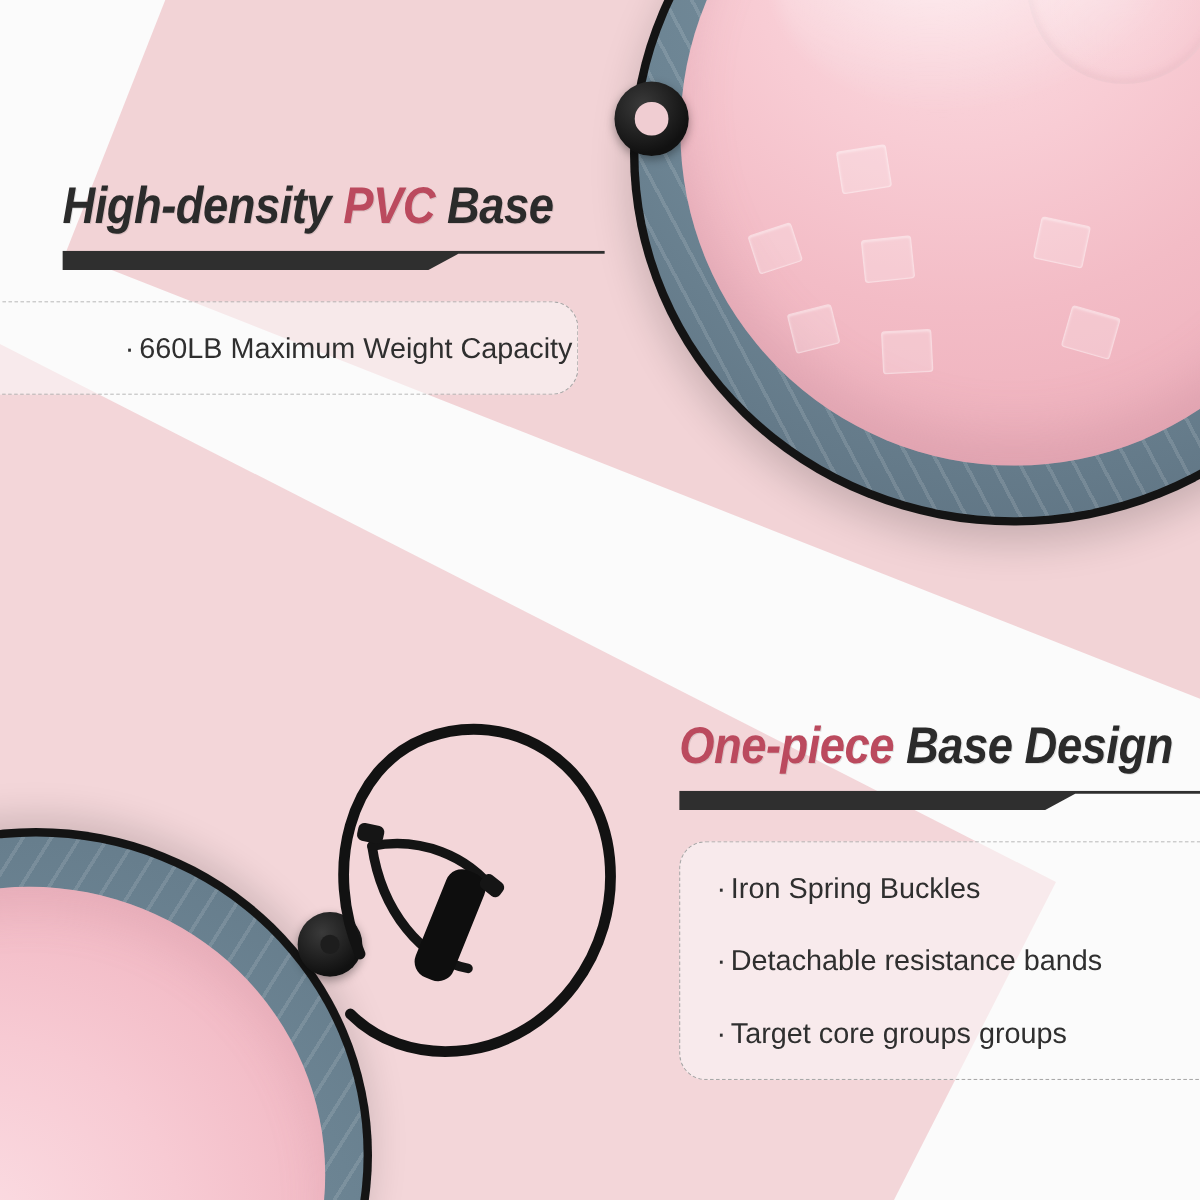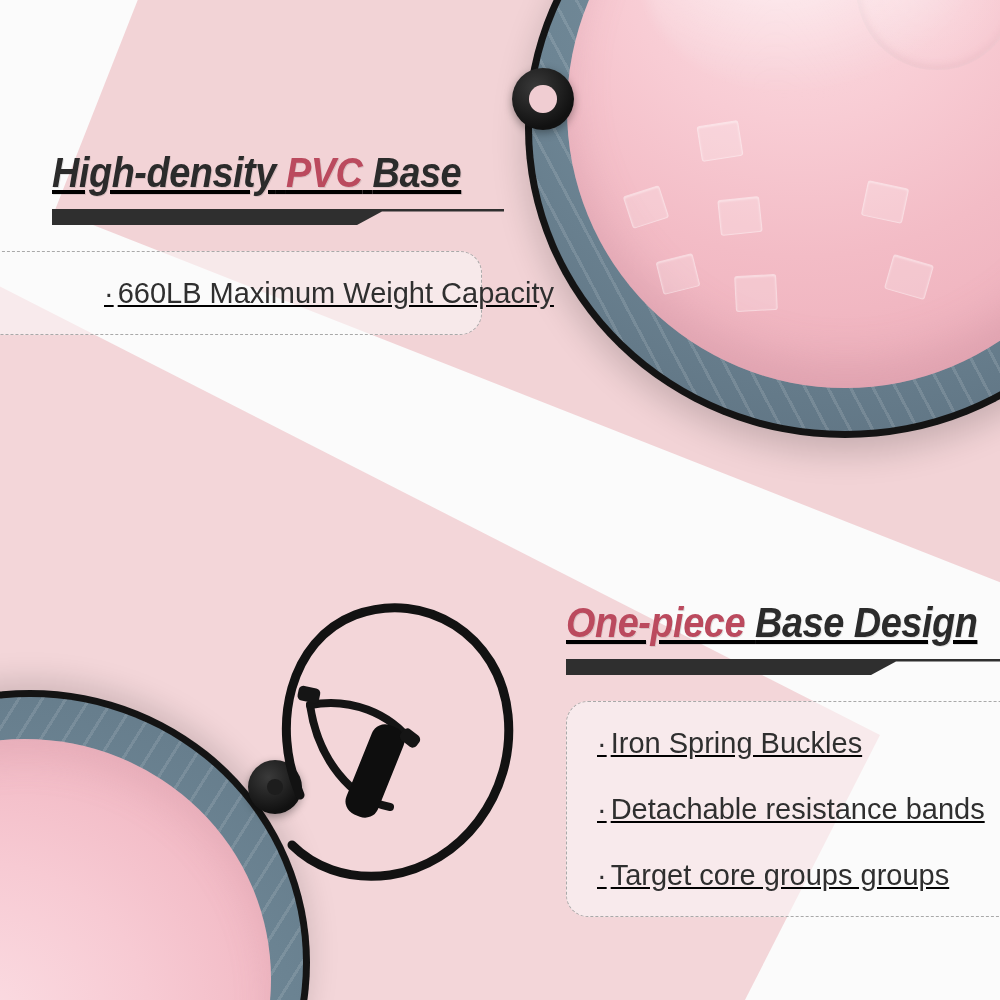--- a/index.html
+++ b/index.html
@@ -150,21 +150,21 @@
     overflow:hidden;
   }
   .diamonds { position:absolute; left:4%; top:8%; width:58%; height:60%; }
   .buckle-bl { left:248px; top:760px; width:54px; height:54px; }
   .buckle-bl::after { background:#1d1d1d; width:30%; height:30%; left:35%; top:35%; }
 
   
   .band-svg { position:absolute; left:240px; top:545px; width:320px; height:360px; }
 
   
-  .feature { position:absolute;text-decoration:underline; }
+  .feature { position:absolute; }
 
   .headline {
     font-family:"Liberation Sans", sans-serif;
     font-weight:700;
     font-style:italic;
     font-size:43px;
     letter-spacing:-0.5px;
     color:#2b2b2b;
     white-space:nowrap;
     transform:scaleX(.88);
@@ -177,21 +177,21 @@
   .divider svg { display:block; }
 
   .speclist {
     margin-top:26px;
     border:1px dashed #a9a9a9;
     background:rgba(252,252,252,.55);
     padding:26px 30px 24px 56px;
   }
   .speclist li {
     list-style:none;
-    font-size:29px;
+    font-size:24px;
     color:#2f2f2f;
     line-height:1.1;
     white-space:nowrap;
     font-family:"Liberation Sans", sans-serif;
   }
   .speclist li + li { margin-top:34px; }
   .dot { margin-right:4px; }
 
   
   .feature-1 { left:52px; top:148px; }

